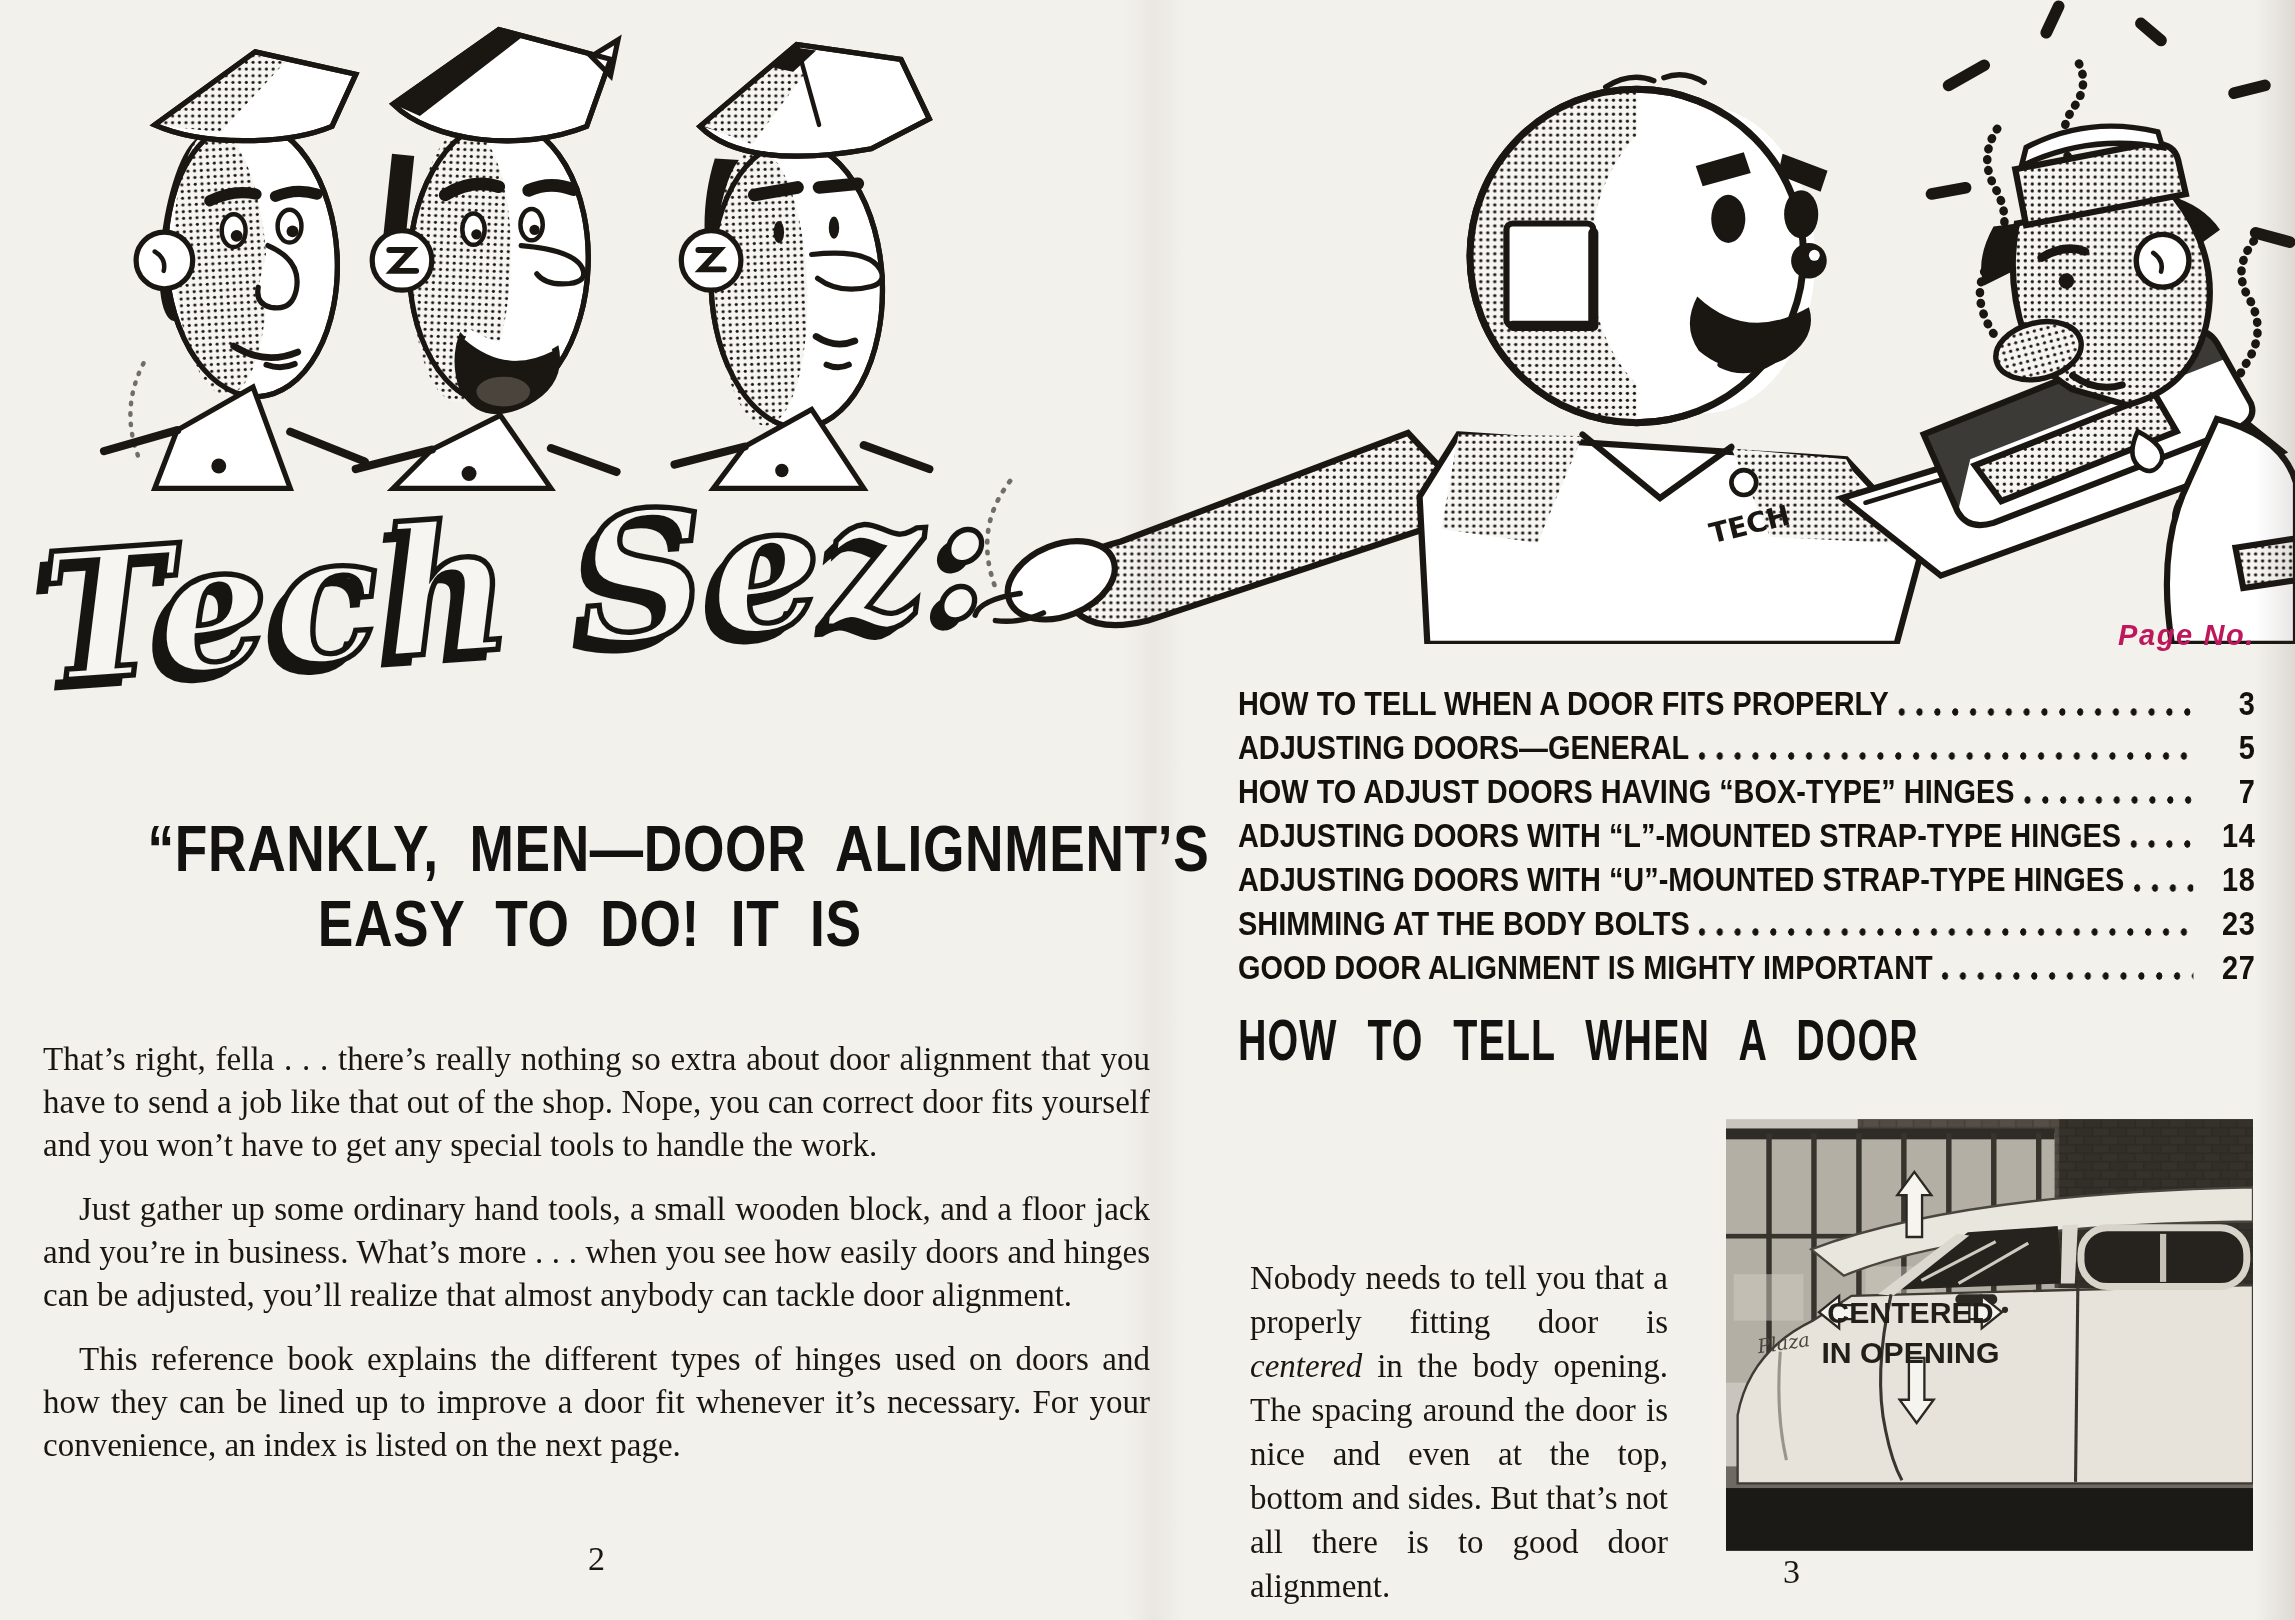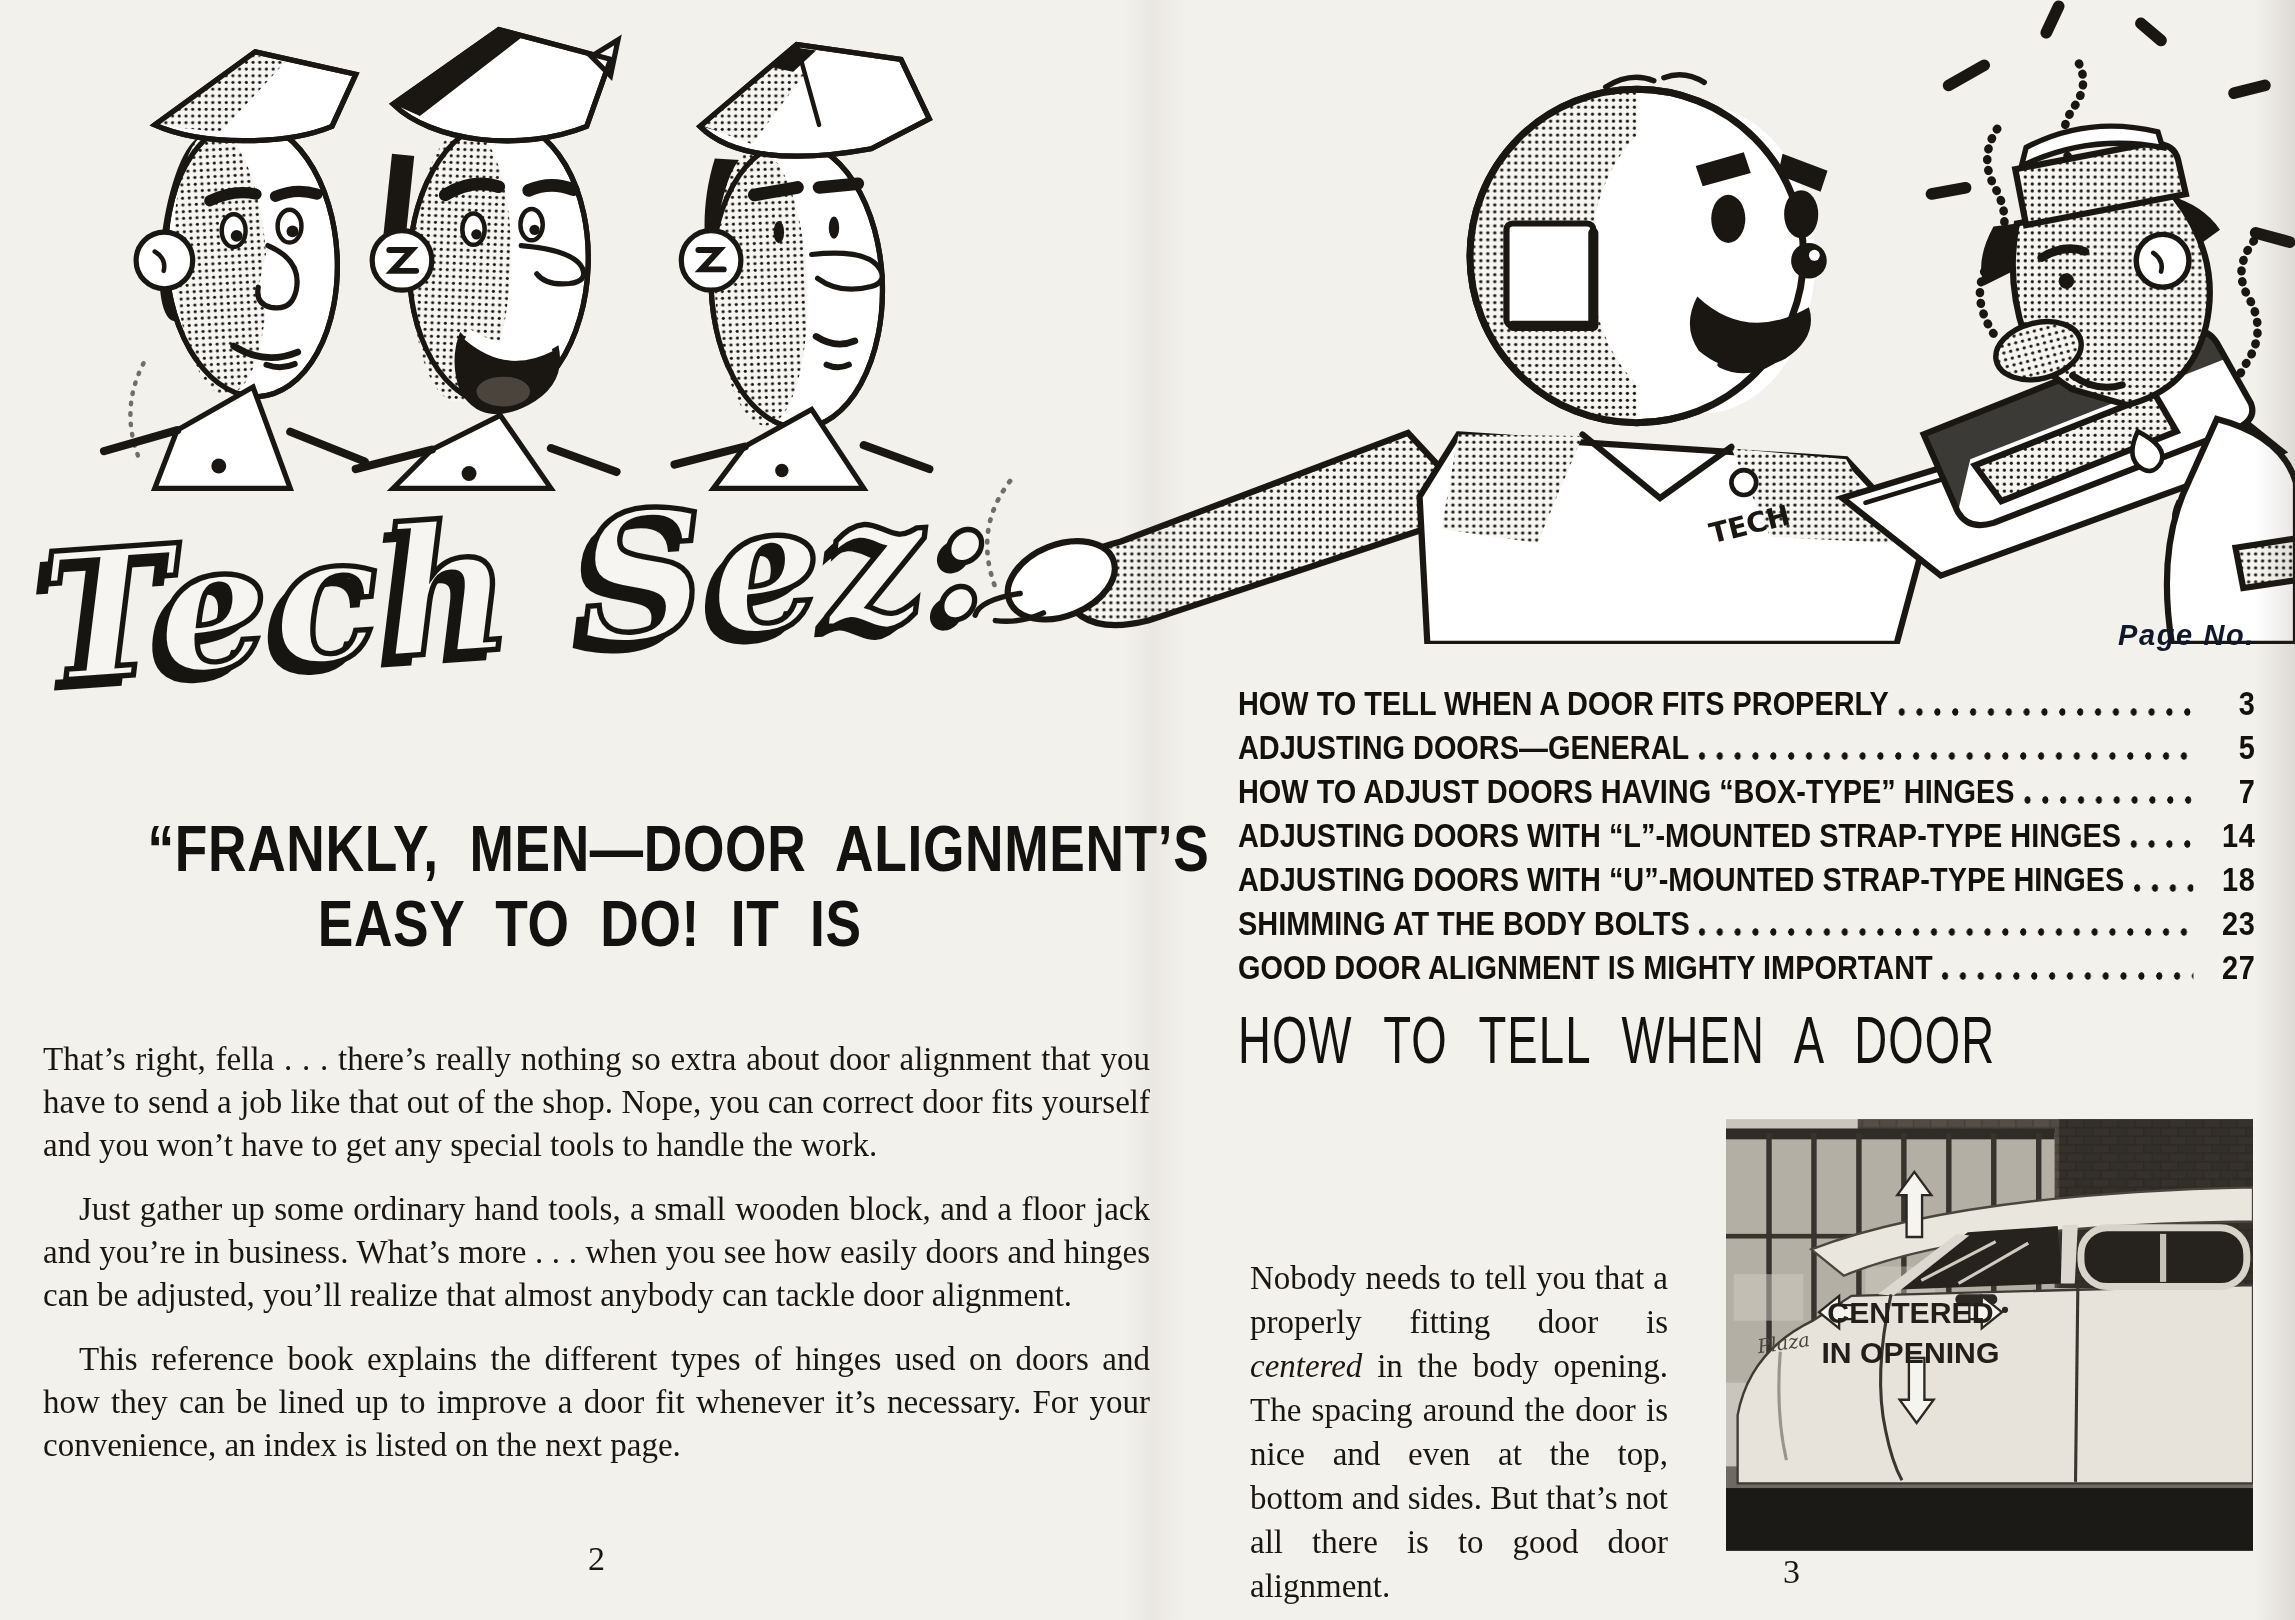--- a/index.html
+++ b/index.html
@@ -34,31 +34,31 @@
     font-size:33px;line-height:43px;text-align:justify;}
   .bodyL p{margin:0;}
   .bodyL p + p{margin-top:21px;text-indent:36px;}
   .pgnum{font-size:34px;text-align:center;color:#1a1713;}
   #pg2{left:43px;top:1540px;width:1107px;}
   #pg3{left:1241px;top:1553px;width:1101px;}
 
   
   .pageno-label{left:1923px;top:619px;width:332px;text-align:right;
     font-family:"Liberation Sans", sans-serif;font-weight:700;font-style:italic;
-    font-size:29px;color:#0f172a;letter-spacing:1.6px;}
+    font-size:29px;color:#be185d;letter-spacing:1.6px;}
   .toc{left:1238px;top:681px;width:1197px;transform:scaleX(0.85);transform-origin:left top;
     font-family:"Liberation Sans", sans-serif;font-weight:700;font-size:34px;color:#14110d;}
   .toc-row{display:flex;align-items:center;height:44px;white-space:nowrap;}
   .toc-dots{flex:1;align-self:stretch;margin:0 6.2px 0 11px;
     background-image:radial-gradient(circle at 3.9px 3.9px, #17140f 3.3px, rgba(0,0,0,0) 3.9px);
     background-size:21px 7.8px;background-repeat:repeat-x;background-position:0 27px;}
   .toc-page{width:67px;text-align:right;letter-spacing:0.8px;}
   .headR{left:1238px;top:996px;width:1055px;
-    font-family:"Liberation Sans", sans-serif;font-weight:400;
-    font-size:67px;line-height:88px;color:#141210;}
+    font-family:"Liberation Sans", sans-serif;font-weight:700;
+    font-size:58px;line-height:88px;color:#141210;}
   .headR .cx{display:inline-block;transform:scaleX(0.68);transform-origin:left center;
     white-space:nowrap;word-spacing:26px;letter-spacing:1.6px;}
   .bodyR{left:1238px;top:1244px;width:442px;
     font-size:33px;line-height:44px;text-align:justify;}
   .photo{left:1726px;top:1119px;width:527px;height:432px;}
   svg text{user-select:none;}
 </style>
 </head>
 <body>
 

